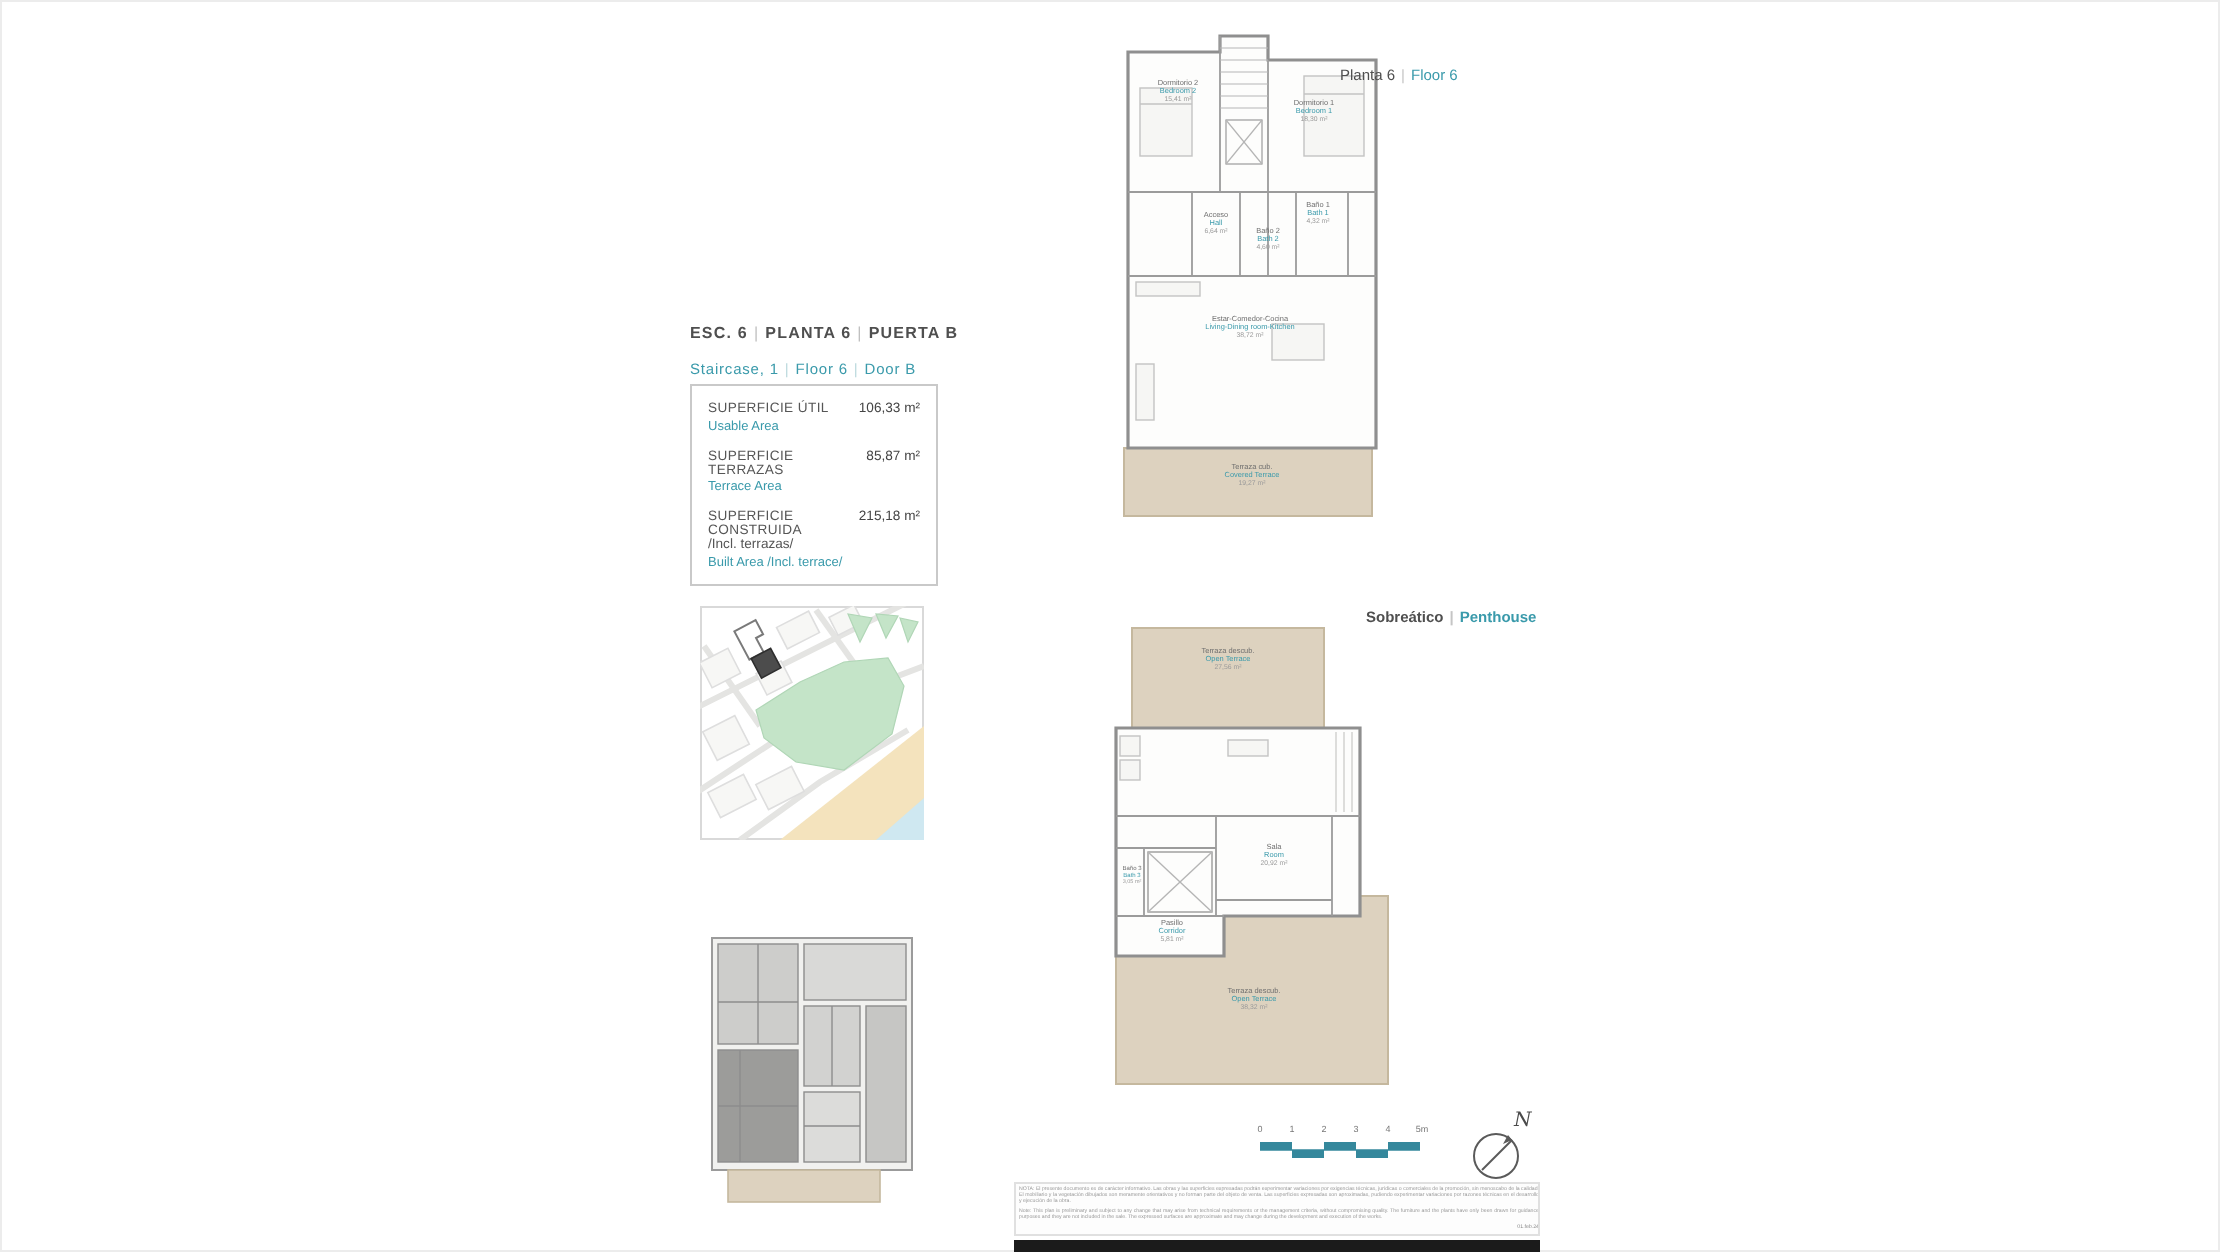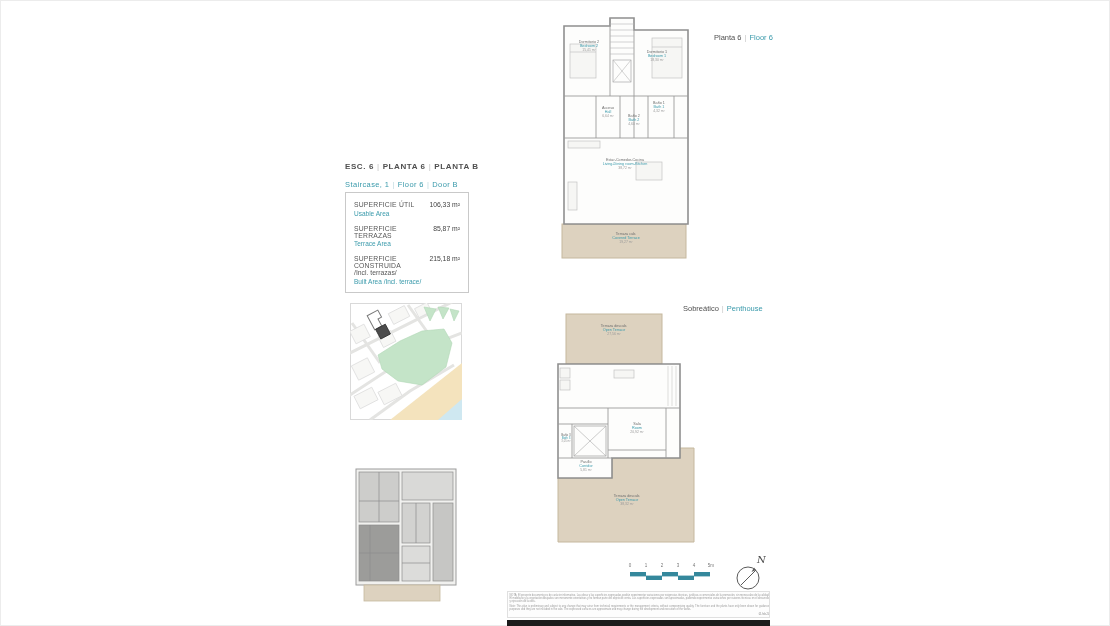--- a/index.html
+++ b/index.html
@@ -61,21 +61,21 @@
   .disc .date{text-align:right;color:#8a8a8a;margin-top:1px;}
 
   .bottombar{position:absolute;left:507px;top:620px;width:263px;height:6px;background:#1b1b1b;z-index:2;}
 </style>
 </head>
 <body>
 
 <div class="canvas">
 
   <div class="hline1">
-    <span>ESC. 6</span><span class="sep">|</span><span>PLANTA 6</span><span class="sep">|</span><span>PLANTA B</span>
+    <span>ESC. 6</span><span class="sep">|</span><span>PLANTA 6</span><span class="sep">|</span><span>PUERTA B</span>
   </div>
   <div class="hline2">
     <span>Staircase, 1</span><span class="sep">|</span><span>Floor 6</span><span class="sep">|</span><span>Door B</span>
   </div>
 
   <div class="atable">
     <div class="arow">
       <div class="top">
           <span class="les">SUPERFICIE ÚTIL</span>
           <span class="val">106,33 m²</span>
@@ -230,21 +230,21 @@
       <span class="es">Estar-Comedor-Cocina</span>
         <span class="en">Living-Dining room-Kitchen</span>
         <span class="ar">38,72 m²</span>
     </div>
     <div class="rl" style="left:70px;top:224px;">
       <span class="es">Terraza cub.</span>
         <span class="en">Covered Terrace</span>
         <span class="ar">19,27 m²</span>
     </div>
   </div>
-  <div class="ptitle" style="left:714px;top:33px;">
+  <div class="ptitle" style="left:670px;top:33px;">
     <span class="es">Planta 6</span><span class="sep">|</span><span class="en">Floor 6</span>
   </div>
 
   <div class="planbox" style="left:556px;top:308px;width:140px;height:240px;">
     <svg width="140" height="240" viewBox="0 0 140 240">
 
       <rect x="10" y="6" width="96" height="50" fill="#ddd2bf" stroke="#c5b89e" stroke-width="1"></rect>
 
       <path d="M2,170 H56 V150 H124 V140 H138 V234 H2 Z" fill="#ddd2bf" stroke="#c5b89e" stroke-width="1"></path>
 
@@ -295,21 +295,21 @@
       <span class="es">Pasillo</span>
         <span class="en">Corridor</span>
         <span class="ar">5,81 m²</span>
     </div>
     <div class="rl" style="left:71px;top:192px;">
       <span class="es">Terraza descub.</span>
         <span class="en">Open Terrace</span>
         <span class="ar">38,32 m²</span>
     </div>
   </div>
-  <div class="ptitle" style="left:683px;top:304px;">
+  <div class="ptitle" style="left:683px;top:304px;font-weight:bold;">
     <span class="es">Sobreático</span><span class="sep">|</span><span class="en">Penthouse</span>
   </div>
 
   <div class="sbar">
     <div class="ticks">
       <span style="left:2px">0</span>
       <span style="left:18px">1</span>
       <span style="left:34px">2</span>
       <span style="left:50px">3</span>
       <span style="left:66px">4</span>

